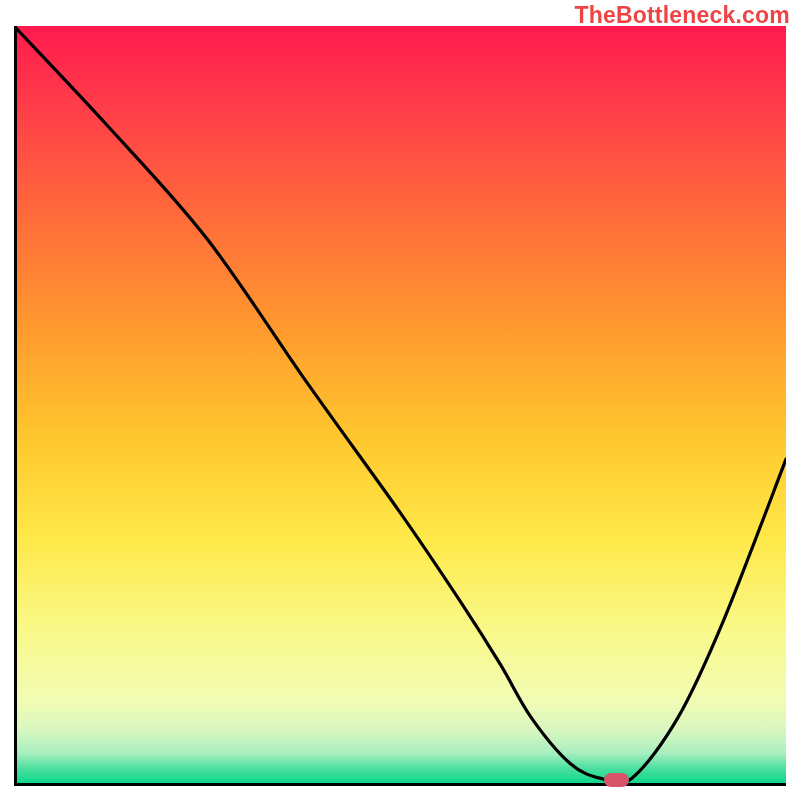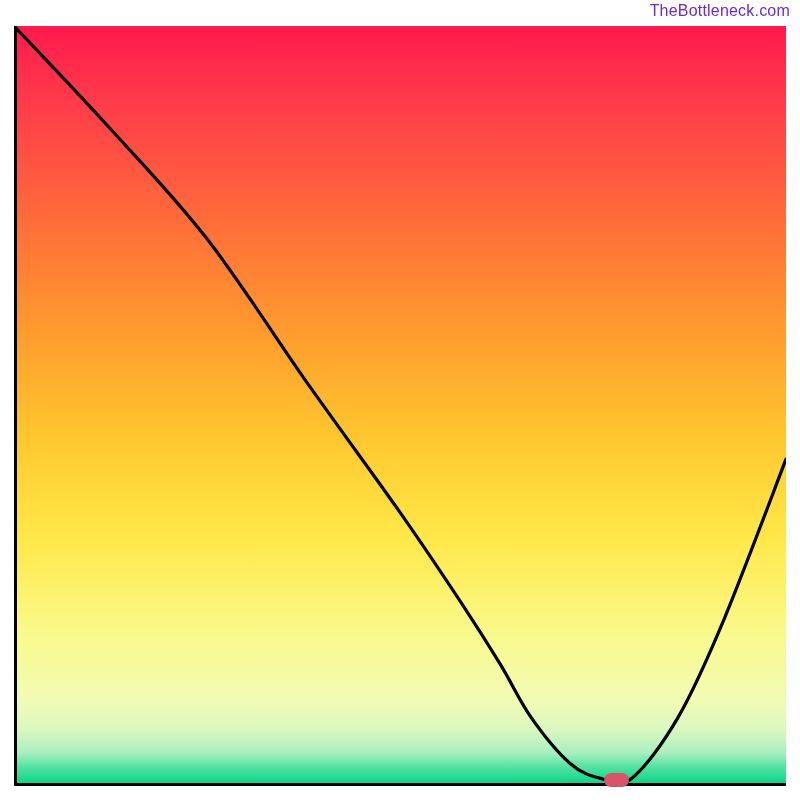--- a/index.html
+++ b/index.html
@@ -3,23 +3,23 @@
 <meta charset="utf-8">
 <style>
   * { margin: 0; padding: 0; box-sizing: border-box; }
   html, body { width: 800px; height: 800px; overflow: hidden; background: #fff; }
   .wrap { position: relative; width: 800px; height: 800px; }
   .watermark {
     position: absolute;
     top: 2px;
     right: 10px;
     font-family: Arial, Helvetica, sans-serif;
-    font-size: 16px;
-    font-weight: normal;
-    color: #6d28d9;
+    font-size: 23px;
+    font-weight: bold;
+    color: #ef4444;
     letter-spacing: 0.2px;
   }
   .plot {
     position: absolute;
     left: 14px;
     top: 26px;
     width: 772px;
     height: 760px;
     background: linear-gradient(to bottom,
       #ff1a4d 0%,

